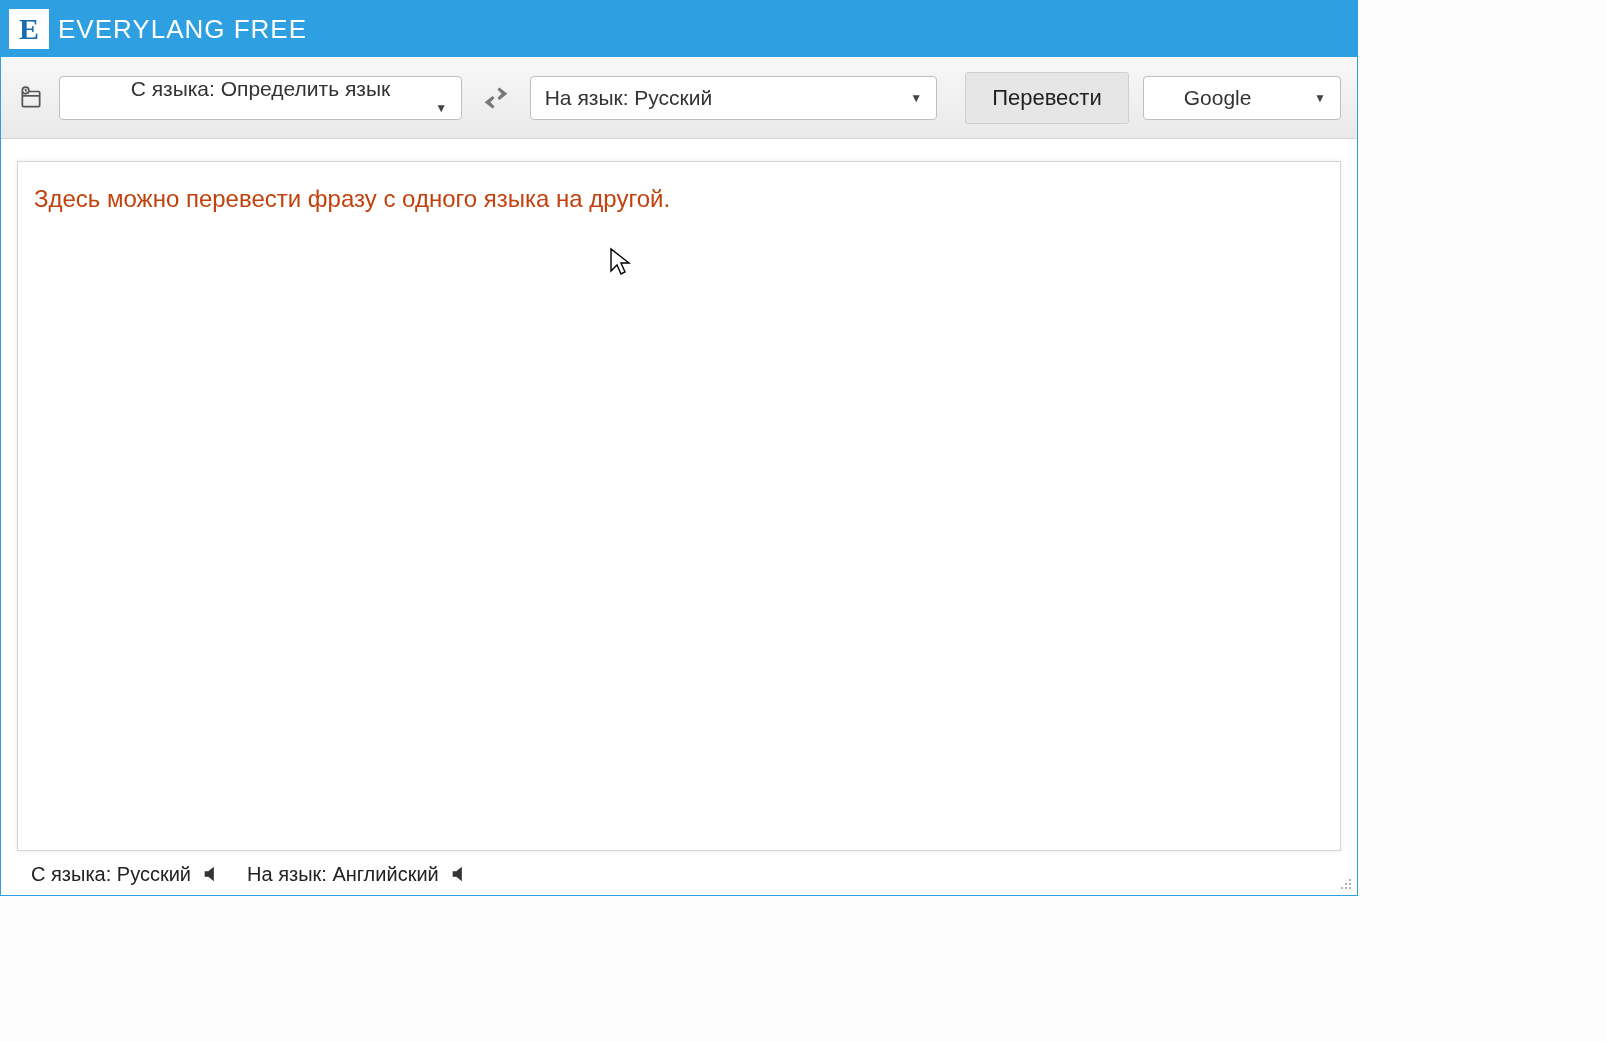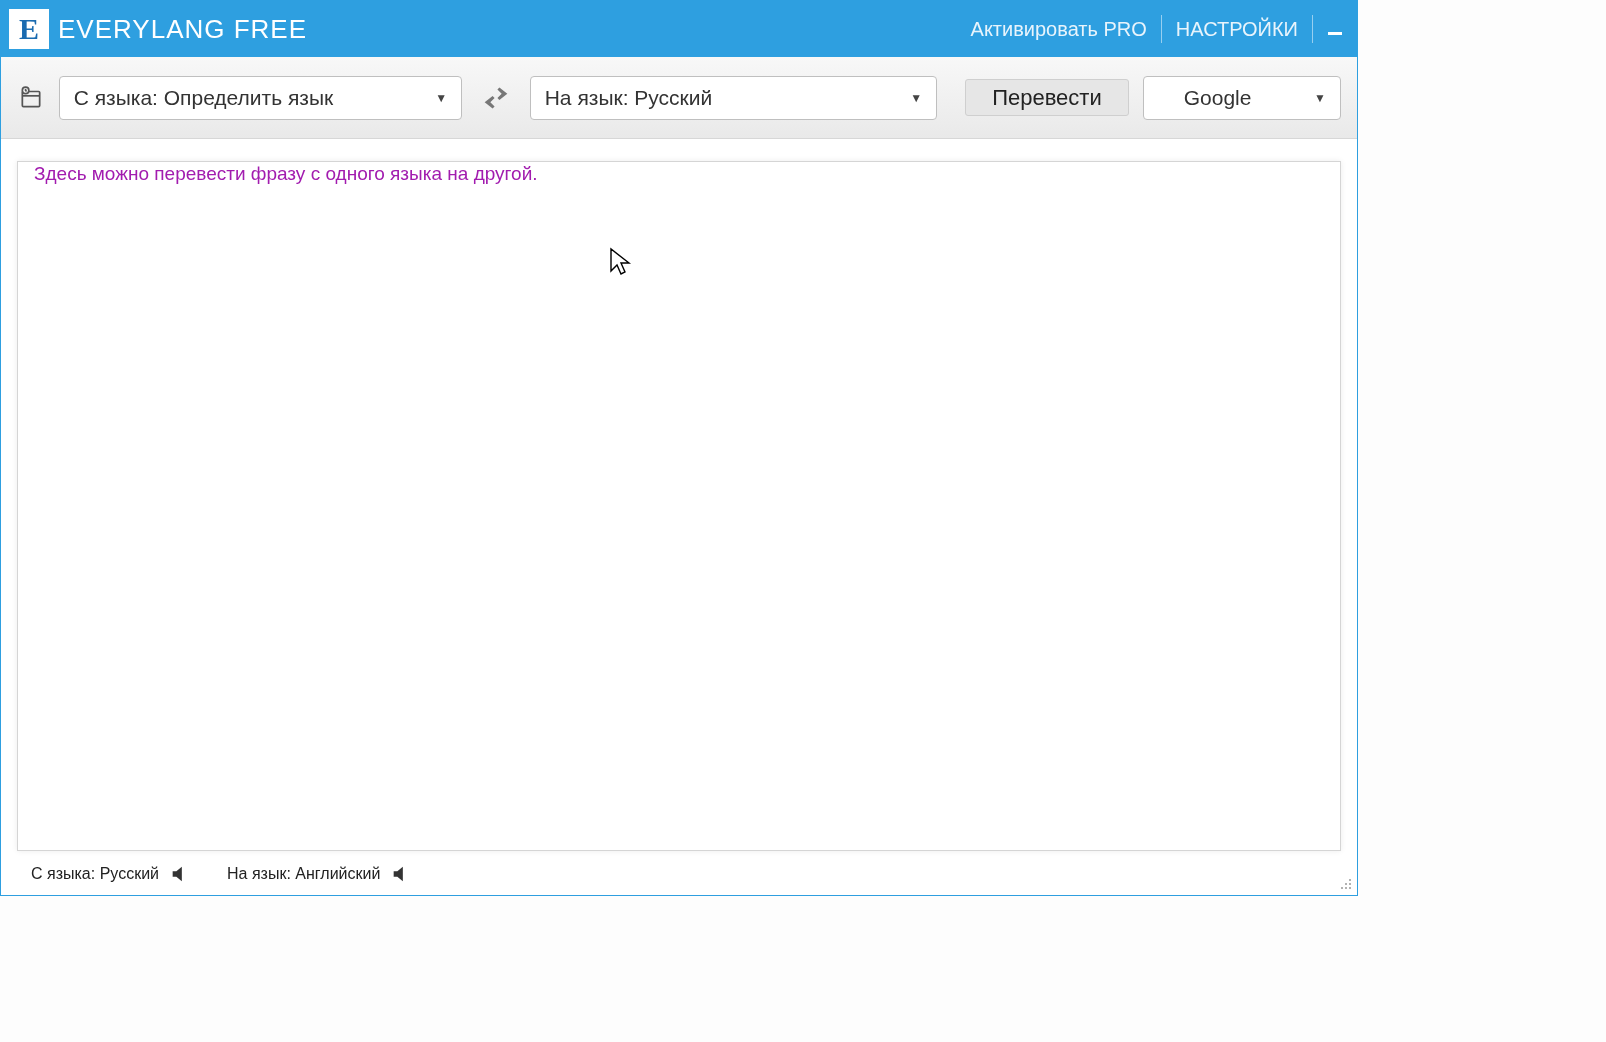--- a/index.html
+++ b/index.html
@@ -11,51 +11,42 @@
   .app-title { font-size: 26px; font-weight: 300; letter-spacing: 1px; margin-left: 1px; }
   .titlebar-right { margin-left: auto; display: flex; align-items: center; height: 100%; }
   .titlebar-link { font-size: 20px; color: #e8f4fc; padding: 0 14px; cursor: pointer; height: 56px; display: flex; align-items: center; }
   .titlebar-sep { width: 1px; height: 28px; background: rgba(255,255,255,0.5); }
   .titlebar-btn { width: 44px; height: 56px; display: flex; align-items: center; justify-content: center; cursor: pointer; }
   .min-dash { width: 14px; height: 3px; background: #fff; margin-top: 8px; }
   .toolbar { height: 82px; background: linear-gradient(#f8f8f8,#e9e9e9); border-bottom: 1px solid #d7d7d7; display: flex; align-items: center; padding: 0 16px; gap: 14px; }
   .tool-icon { width: 28px; height: 28px; display:flex; align-items:center; justify-content:center; cursor:pointer; }
   .dropdown { height: 44px; background: #fff; border: 1px solid #bfbfbf; border-radius: 4px; display: flex; align-items: center; padding: 0 14px; font-size: 21px; color: #333; cursor: pointer; position: relative; }
   .dropdown .caret { margin-left: auto; font-size: 12px; color: #444; }
-  .dd-source { width: 408px; }
+  .dd-source { width: 408px; flex-direction: column; }
   .dd-target { width: 412px; }
   .dd-engine { width: 200px; padding-left: 40px; }
   .swap-btn { width: 40px; height: 40px; display:flex; align-items:center; justify-content:center; cursor:pointer; color:#666; }
-  .translate-btn { height: 37px; padding: 0 26px; background: #e6e6e6; border: 1px solid #cfcfcf; border-radius: 3px; font-size: 22px; color: #222; cursor: pointer; display:flex; align-items:center;text-align:right; }
+  .translate-btn { height: 52px; padding: 0 26px; background: #e6e6e6; border: 1px solid #cfcfcf; border-radius: 3px; font-size: 22px; color: #222; cursor: pointer; display:flex; align-items:center;text-align:right; }
   .content { position: absolute; top: 160px; left: 16px; right: 16px; bottom: 44px; display: flex; gap: 36px; }
-  .pane { flex: 1; background: #fff; border: 1px solid #d5d5d5; box-shadow: 0 0 6px rgba(0,0,0,0.08); padding: 0 16px; font-size: 19px; color: #a21caf; line-height: 1.25; overflow: auto; }
-  .statusbar { position: absolute; bottom: 6px; left: 30px; right: 30px; height: 30px; display: flex; align-items: center; gap: 36px; font-size: 16px; color: #222; text-align: right; }
+  .pane { flex: 1; background: #fff; border: 1px solid #d5d5d5; box-shadow: 0 0 6px rgba(0,0,0,0.08); padding: 22px 16px; font-size: 24px; color: #c2410c; line-height: 1.25; overflow: auto; }
+  .statusbar { position: absolute; bottom: 6px; left: 30px; right: 30px; height: 30px; display: flex; align-items: center; gap: 24px; font-size: 20px; color: #222; text-align: right; }
   .status-item { display: flex; align-items: center; gap: 10px; }
   .speaker { cursor: pointer; display:inline-flex; }
   .resize-grip { position:absolute; right:4px; bottom:4px; width:16px; height:16px; cursor: nwse-resize; }
   .cursor-arrow { position:absolute; pointer-events:none; }
 </style>
 </head>
 <body>
 <div class="outer">
 
 <div class="window">
 
   <div class="titlebar">
     <div class="app-icon">E</div>
     <div class="app-title">EVERYLANG FREE</div>
-    <div class="titlebar-right">
-      <div class="titlebar-link">Активировать PRO</div>
-      <div class="titlebar-sep"></div>
-      <div class="titlebar-link">НАСТРОЙКИ</div>
-      <div class="titlebar-sep"></div>
-      <div class="titlebar-btn">
-        <div class="min-dash"></div>
-      </div>
-    </div>
   </div>
 
   <div class="toolbar">
     <div class="tool-icon">
       <svg width="26" height="26" viewBox="0 0 24 24" fill="none" stroke="#555" stroke-width="1.6">
         <rect x="4" y="6" width="16" height="14" rx="1"></rect>
         <path d="M4 10h16"></path>
         <circle cx="7" cy="5" r="3" fill="#fff"></circle>
         <path d="M7 3.5v1.7l1 .6"></path>
       </svg>

